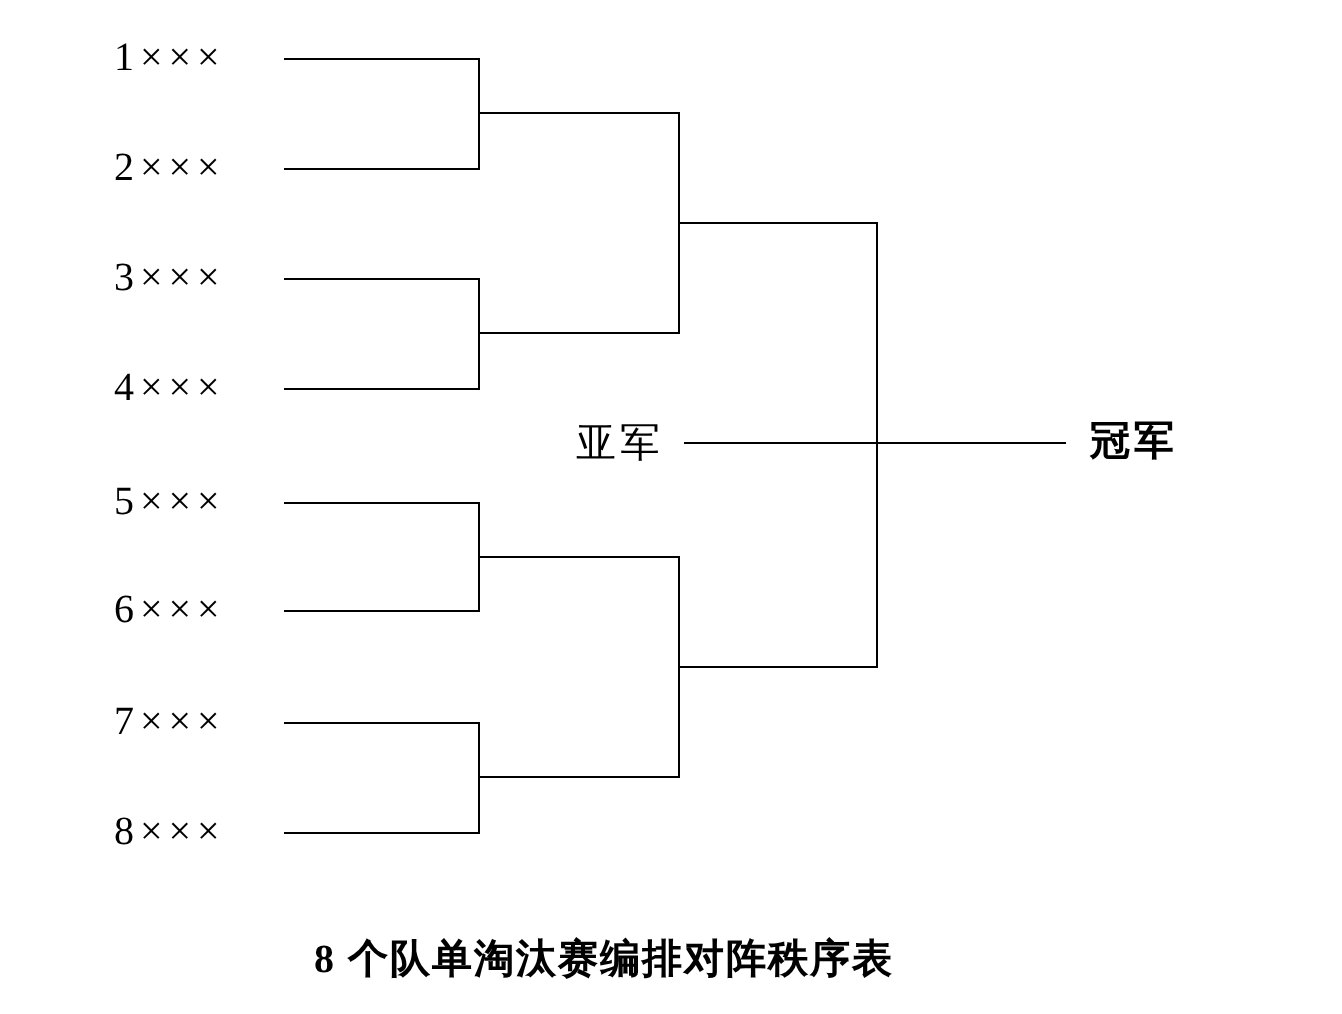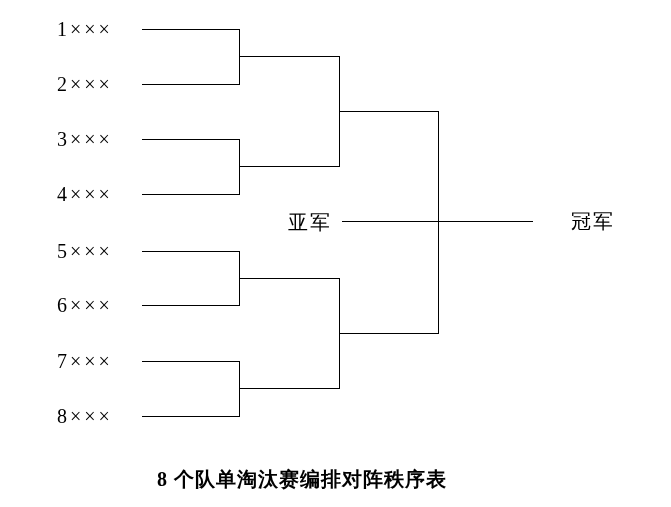--- a/index.html
+++ b/index.html
@@ -93,17 +93,17 @@
   <div class="vl" style="left:339px; top:278px; height:111px;"></div>
 
   <div class="hl" style="left:339px; top:111px; width:100px;"></div>
   <div class="hl" style="left:339px; top:333px; width:100px;"></div>
 
   <div class="vl" style="left:438px; top:111px; height:223px;"></div>
 
   <div class="hl" style="left:342px; top:221px; width:191px;"></div>
 
   <div class="result-label" style="left:288px; top:211px;text-align:right;">亚军</div>
-  <div class="result-label" style="left:571px; top:210px;">冠军</div>
+  <div class="result-label" style="left:545px; top:210px;font-weight:bold;">冠军</div>
 
   <div class="diagram-title">8 个队单淘汰赛编排对阵秩序表</div>
 
 </div>
 
 </body></html>

